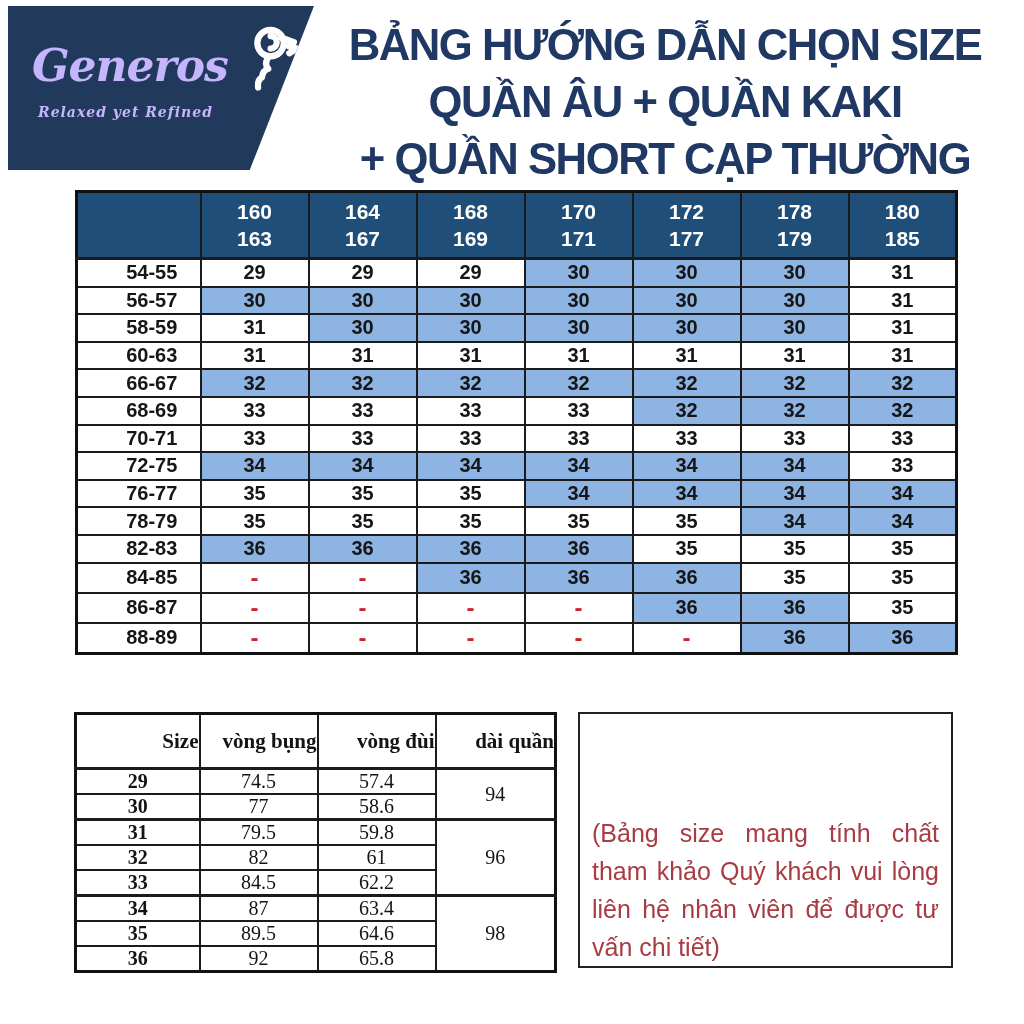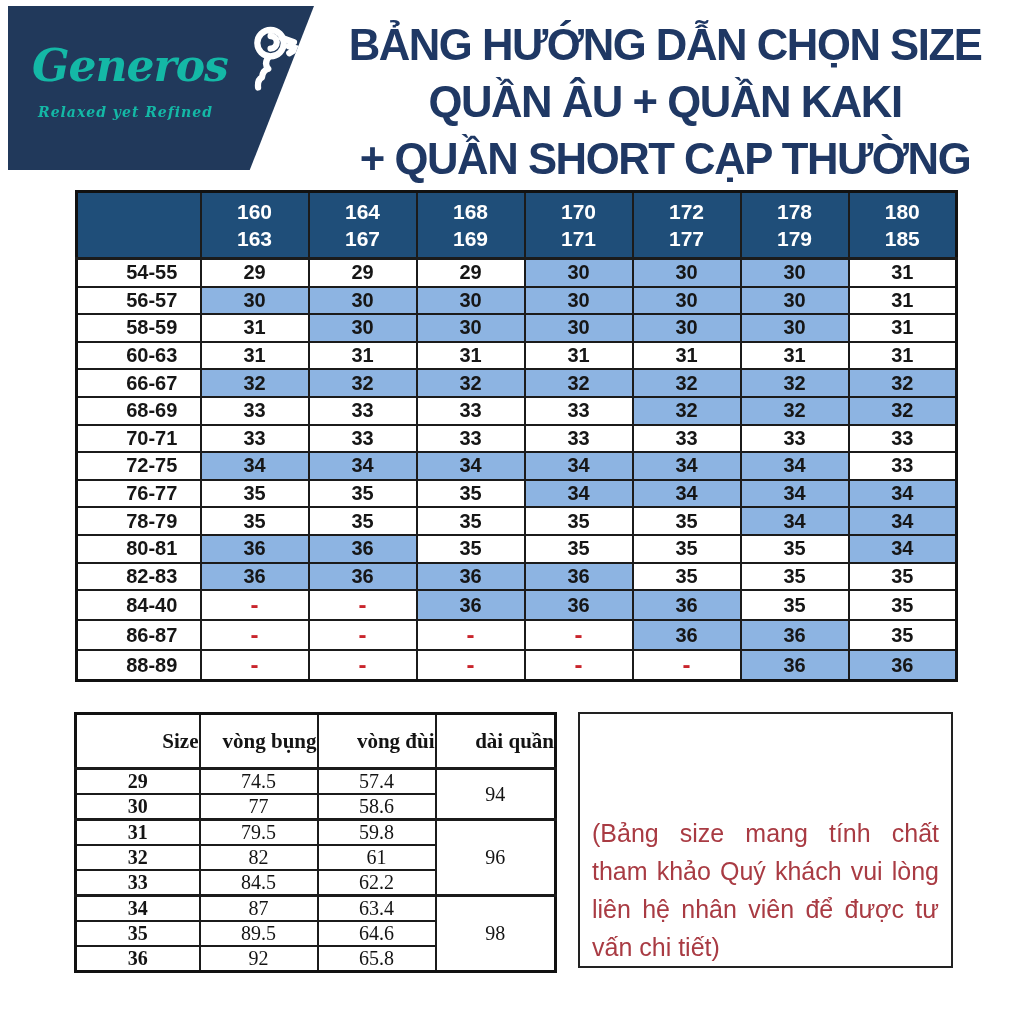--- a/index.html
+++ b/index.html
@@ -5,21 +5,21 @@
   html,body{margin:0;padding:0;background:#ffffff;}
   .page{
     position:relative;width:1024px;height:1024px;background:#ffffff;
     font-family:"Liberation Sans",sans-serif;overflow:hidden;
   }
   
   .banner{
     position:absolute;left:8px;top:6px;width:306px;height:164px;
     background:#21395B;
     clip-path:polygon(0 0,100% 0,79% 100%,0 100%);
-    color:#14b8a6;
+    color:#c4b5fd;
   }
   .logo-block{margin:24px 0 0 24px;}
   .logo-row{display:flex;align-items:center;}
   .brand-name{
     font-family:"DejaVu Serif",serif;font-style:italic;font-weight:bold;
     font-size:44px;line-height:44px;letter-spacing:-1px;
   }
   .ram-icon{margin-left:2px;margin-top:-10px;}
   .tagline{
     font-family:"DejaVu Serif",serif;font-style:italic;font-weight:bold;
@@ -241,41 +241,31 @@
           <th>78-79</th>
           <td>35</td>
           <td>35</td>
           <td>35</td>
           <td>35</td>
           <td>35</td>
           <td class="hl">34</td>
           <td class="hl">34</td>
         </tr>
         <tr>
-          <th>80-81</th>
-          <td class="hl">36</td>
-          <td class="hl">36</td>
-          <td>35</td>
-          <td>35</td>
-          <td>35</td>
-          <td>35</td>
-          <td class="hl">34</td>
-        </tr>
-        <tr>
           <th>82-83</th>
           <td class="hl">36</td>
           <td class="hl">36</td>
           <td class="hl">36</td>
           <td class="hl">36</td>
           <td>35</td>
           <td>35</td>
           <td>35</td>
         </tr>
         <tr>
-          <th>84-40</th>
+          <th>84-85</th>
           <td class="dash">-</td>
           <td class="dash">-</td>
           <td class="hl">36</td>
           <td class="hl">36</td>
           <td class="hl">36</td>
           <td>35</td>
           <td>35</td>
         </tr>
         <tr>
           <th>86-87</th>

